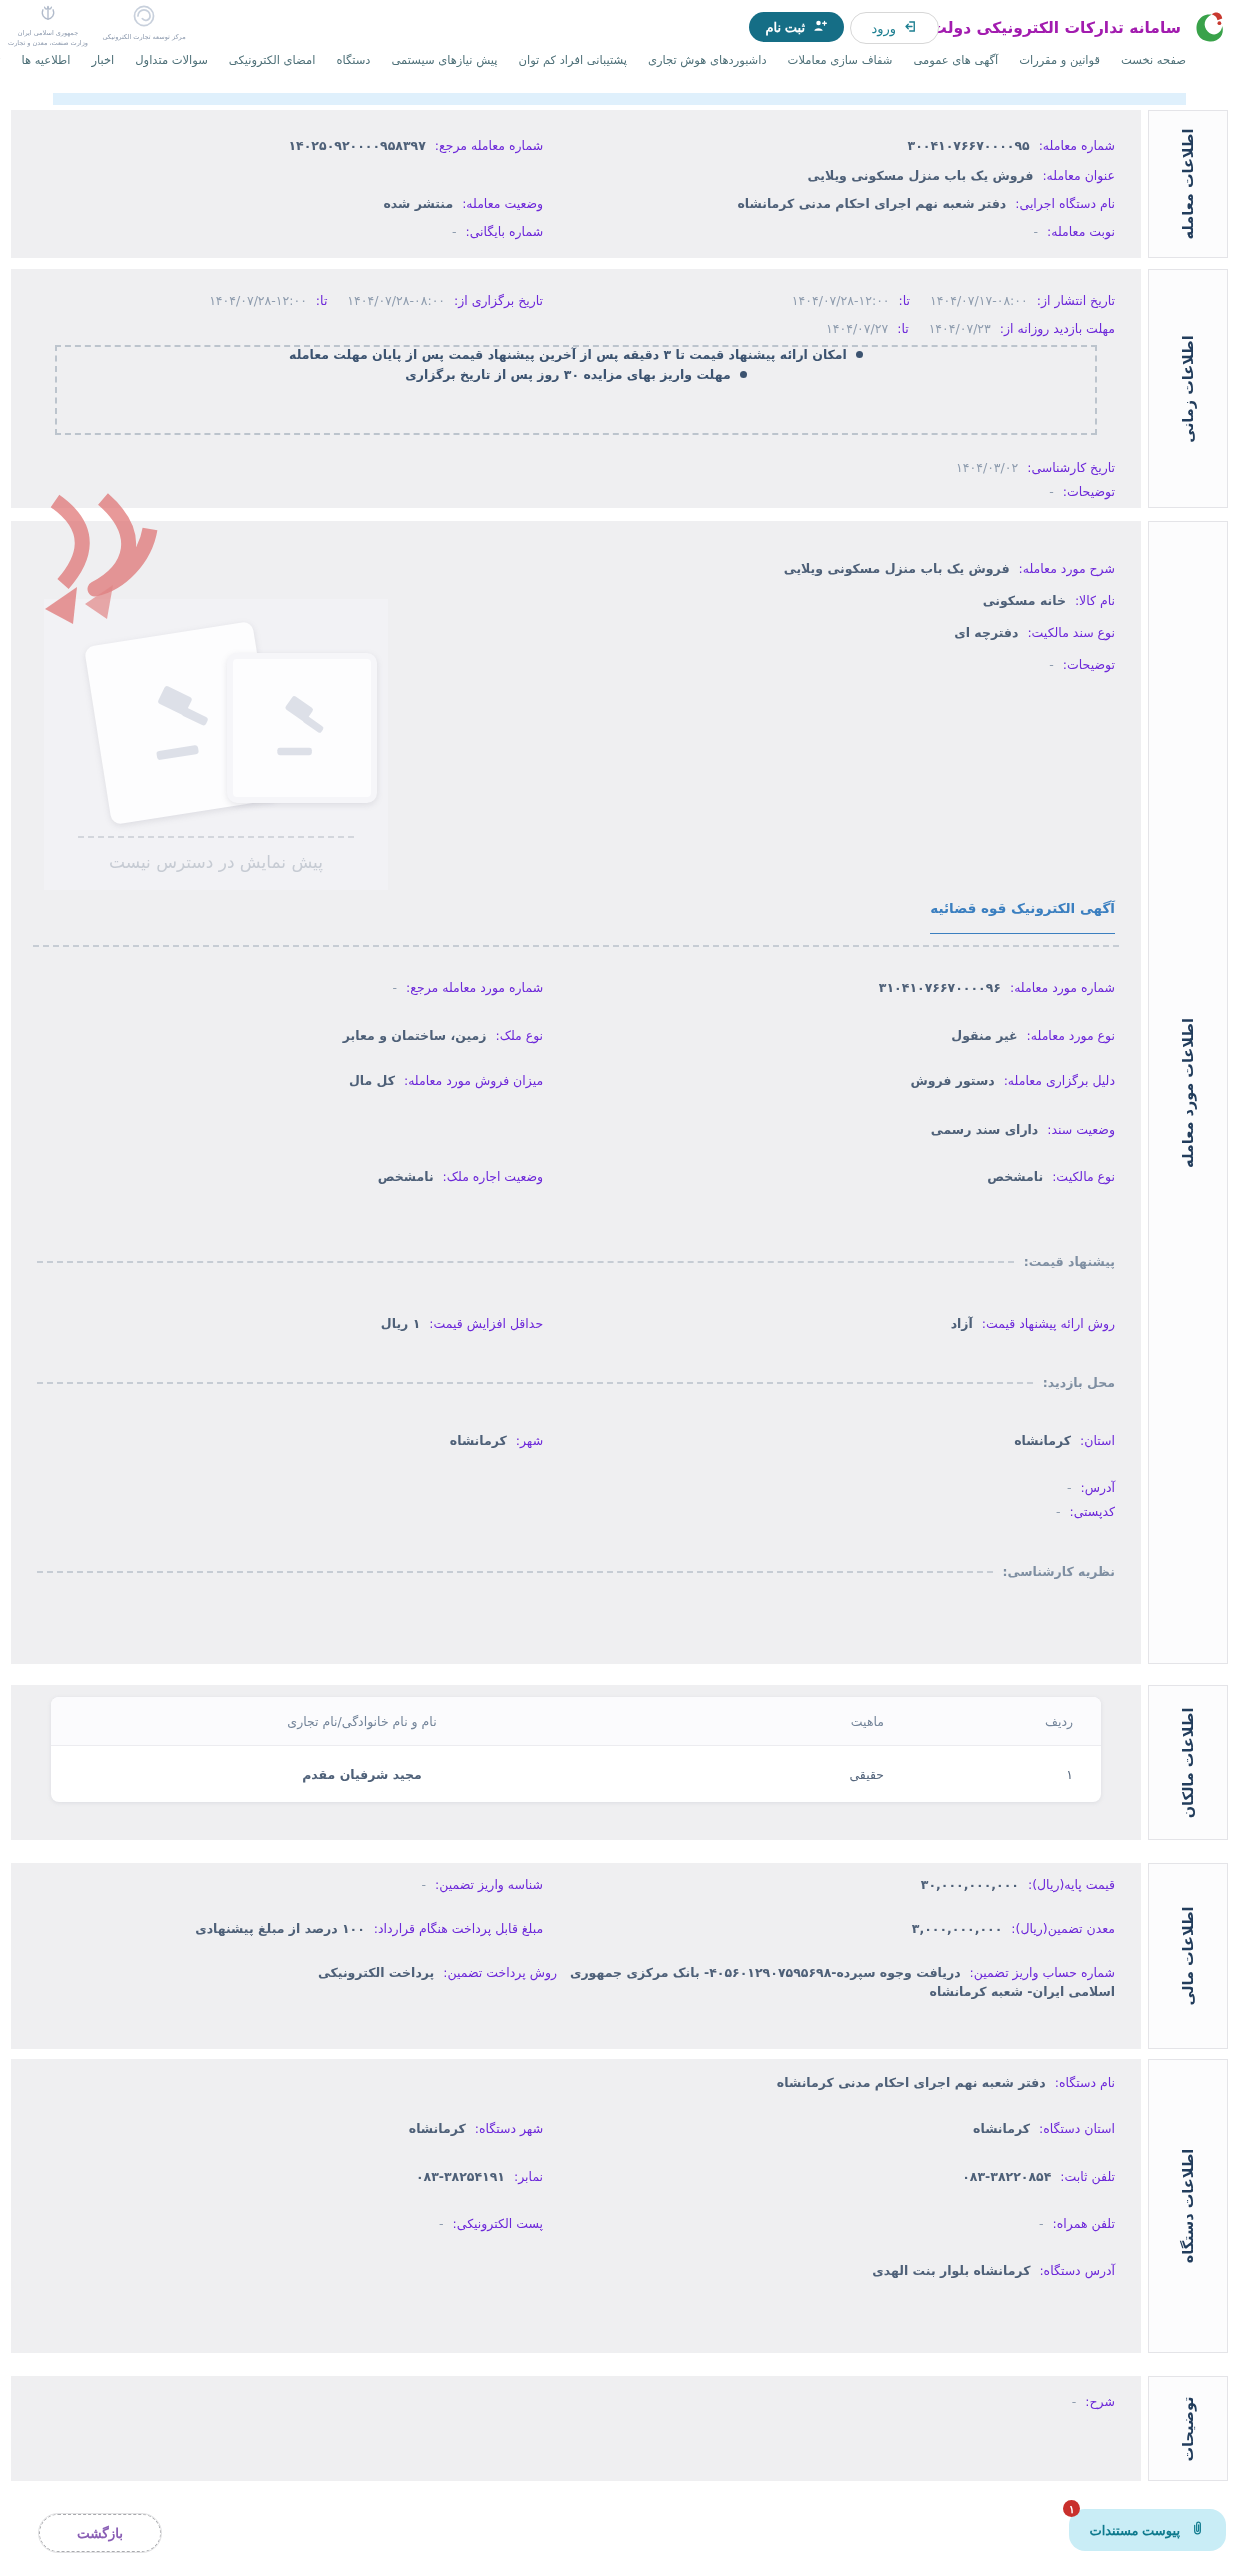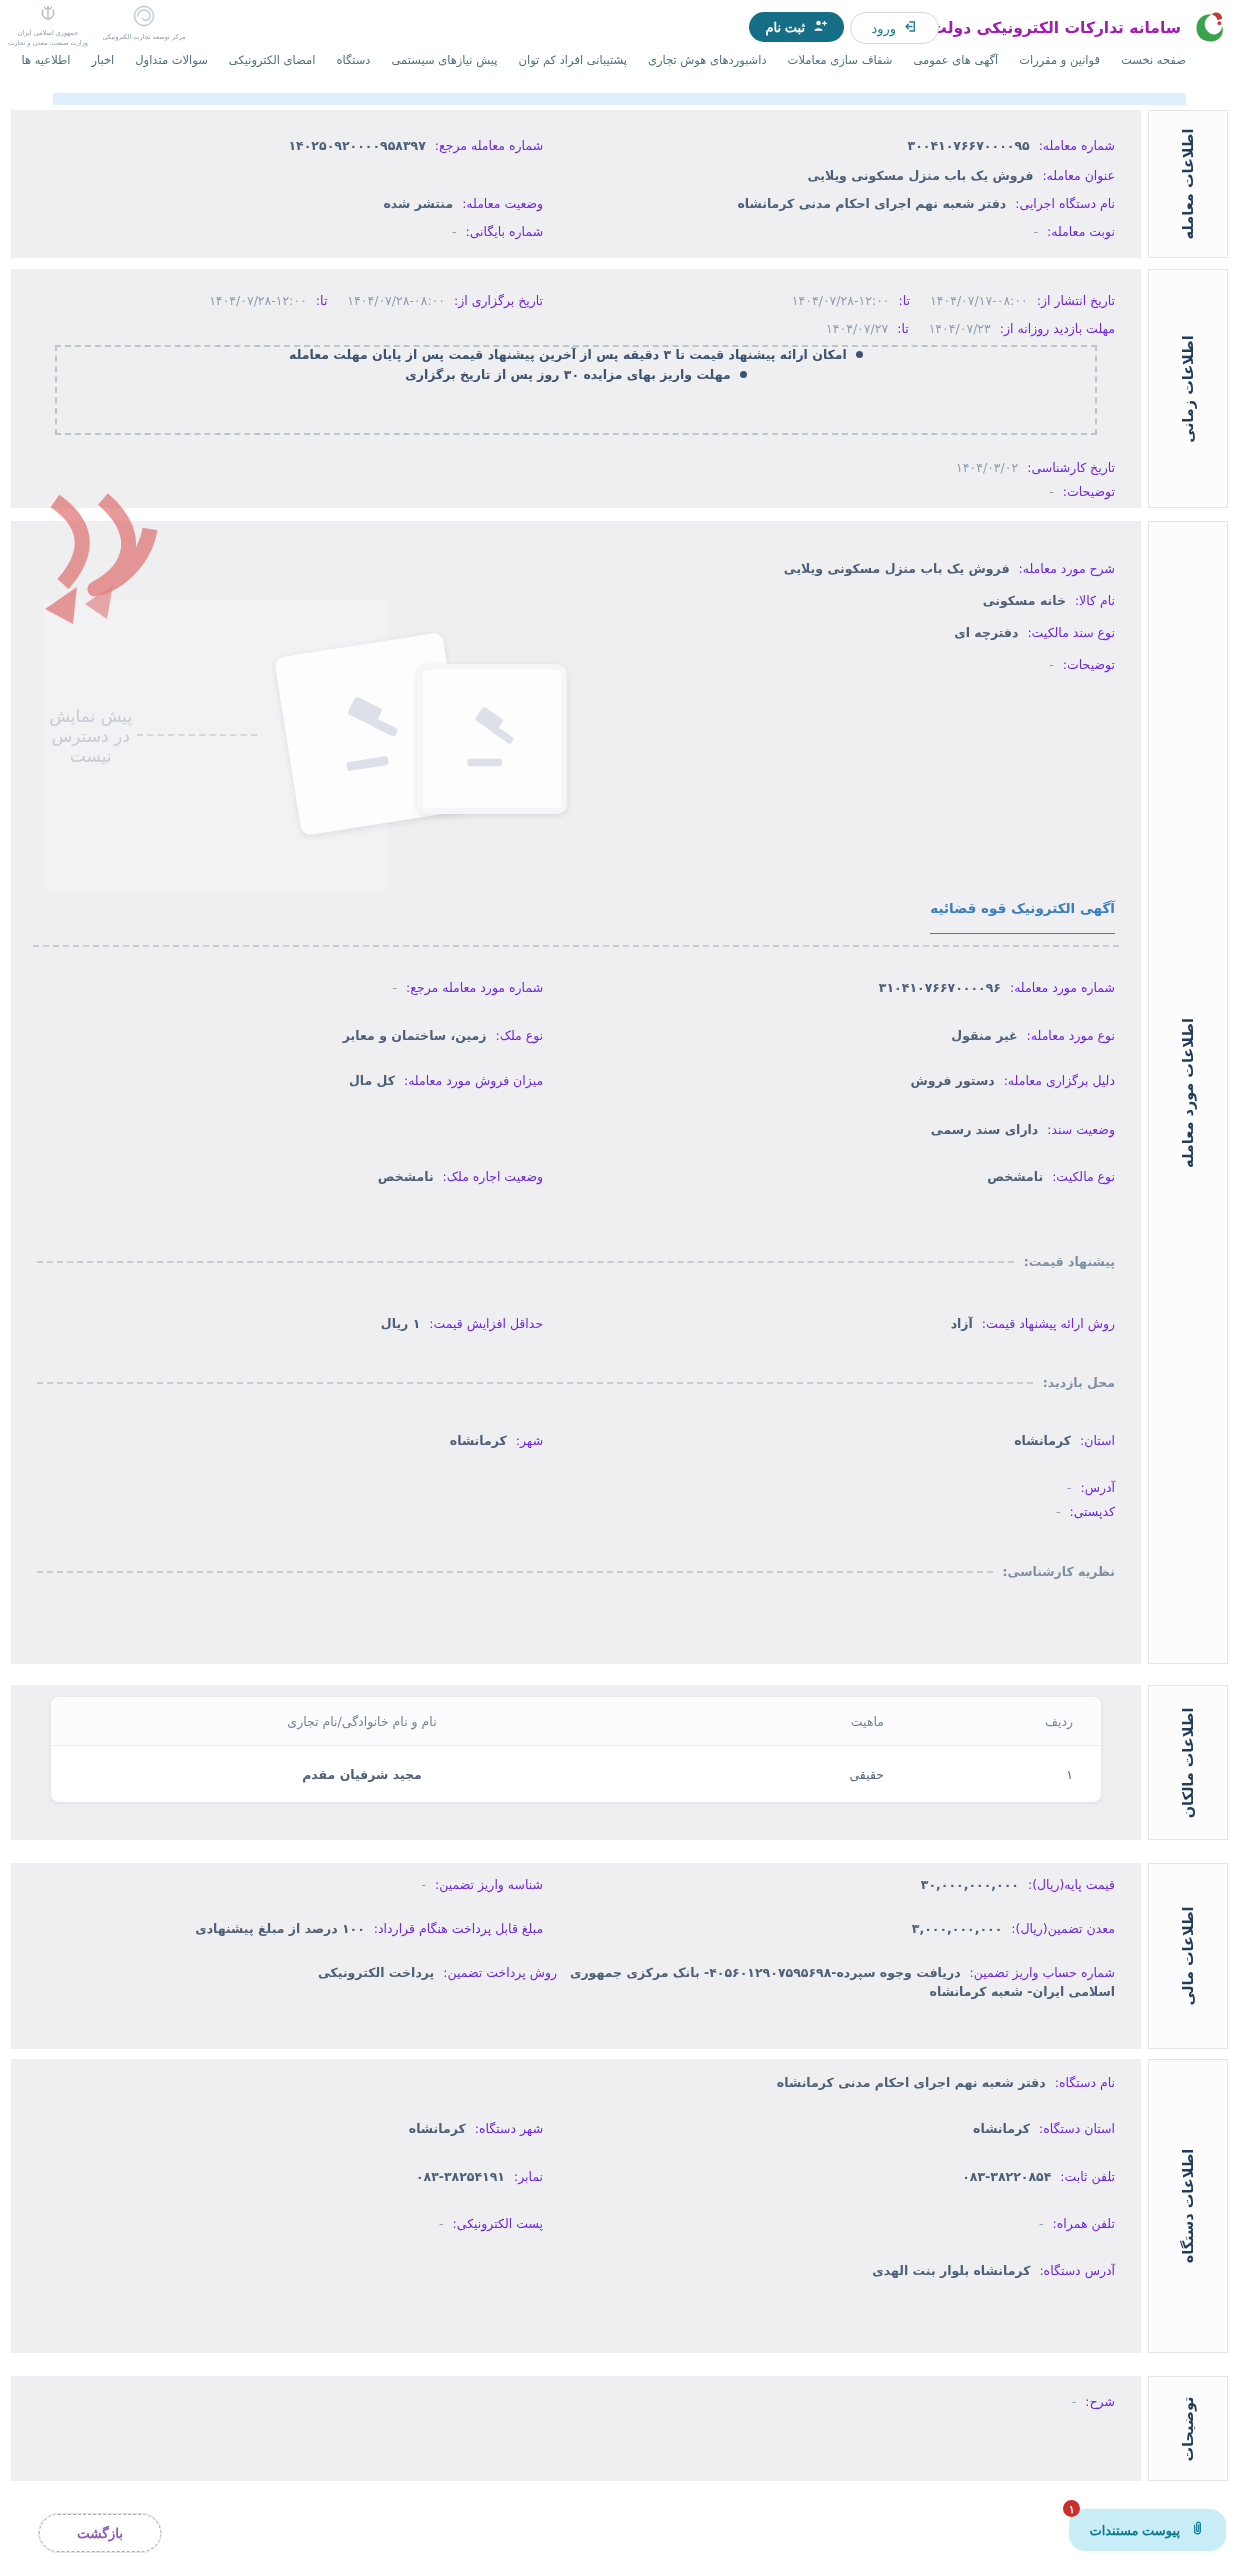--- a/index.html
+++ b/index.html
@@ -48,21 +48,21 @@
   .notice { position:absolute; top:76px; right:44px; left:44px; height:90px; border:2px dashed #bcc4cd;
     display:flex; flex-direction:column; align-items:center; justify-content:flex-start; gap:5px; background:transparent; }
   .nline { display:flex; align-items:center; gap:9px; color:#3c5370; font-weight:bold; font-size:12.5px; }
   .dot { width:7px; height:7px; border-radius:50%; background:#3c5370; flex:none; }
 
   
   .jlink { position:absolute; top:379px; right:26px; color:#3b7fc0; font-size:13.5px; font-weight:bold;
     padding-bottom:17px; border-bottom:1.5px solid #3b7fc0; cursor:pointer; }
   .fullsep { position:absolute; top:424px; right:22px; left:22px; border-top:2px dashed #c6ccd4; }
   .preview { position:absolute; left:33px; top:78px; width:344px; height:291px; background:#f2f2f5;
-    display:flex; flex-direction:row; align-items:center; justify-content:flex-end; padding-bottom:18px; }
+    display:flex; flex-direction:column; align-items:center; justify-content:flex-end; padding-bottom:18px; }
   .stage { position:relative; width:299px; height:199px; }
   .sq { position:absolute; background:#fdfdfe; border-radius:10px; box-shadow:0 2px 6px rgba(120,124,140,.18);
     display:flex; align-items:center; justify-content:center; }
   .sq.back { width:170px; height:180px; left:30px; top:8px; transform:rotate(-9deg); }
   .sq.front { width:150px; height:150px; left:160px; top:28px; border:6px solid #f6f6f9; }
   .ph-dash { width:80%; border-top:2px dashed #d3d6dc; margin:12px 0 14px; }
   .ph-text { text-align:center; color:#c6cbd3; font-size:17px; letter-spacing:0.5px; }
 
   
   .wm { position:absolute; z-index:6; pointer-events:none; }

